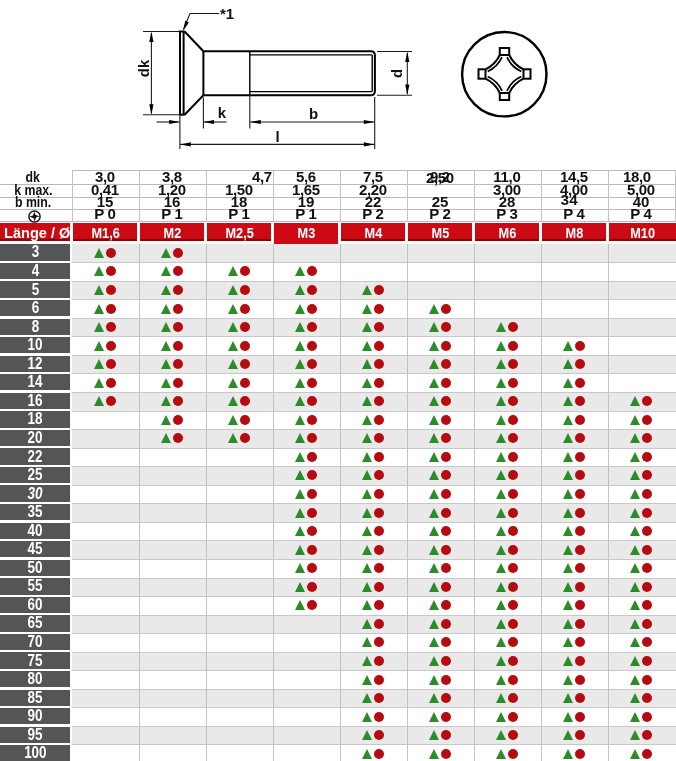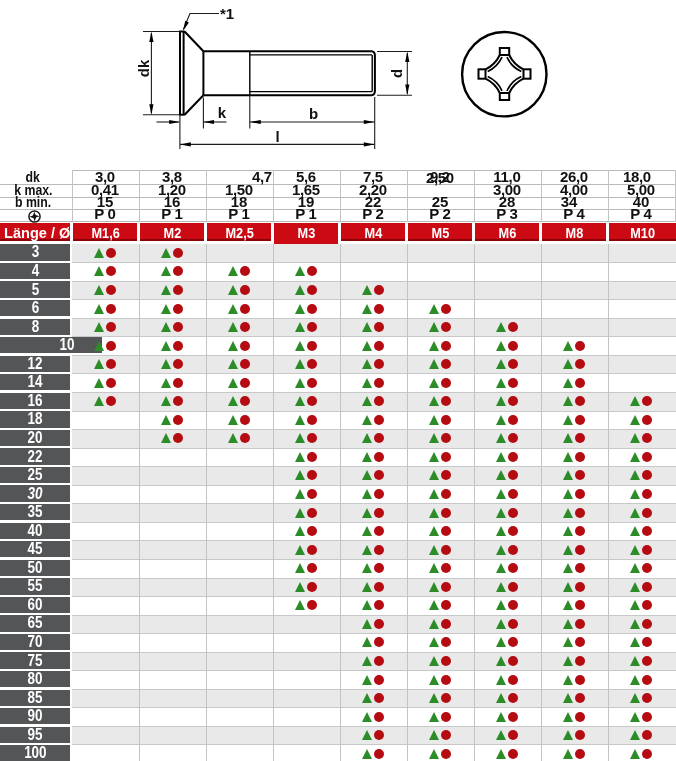--- a/index.html
+++ b/index.html
@@ -138,39 +138,39 @@
       <path d="M6.5,1.2 Q7,5 7.9,5.1 L11.8,6.5 Q8,7 7.9,7.9 L6.5,11.8 Q6,8 5.1,7.9 L1.2,6.5 Q5,6 5.1,5.1 Z" fill="#111"></path>
     </svg>
 
 <div class="hv" style="left:71.9px;top:168.7px;width:66px;">3,0</div>
 <div class="hv" style="left:138.89999999999998px;top:168.7px;width:66px;">3,8</div>
 <div class="hv" style="left:205.89999999999998px;top:168.7px;width:66px;text-align:right;">4,7</div>
 <div class="hv" style="left:272.9px;top:168.7px;width:66px;">5,6</div>
 <div class="hv" style="left:339.9px;top:168.7px;width:66px;">7,5</div>
 <div class="hv" style="left:406.9px;top:168.7px;width:66px;">9,2</div>
 <div class="hv" style="left:473.9px;top:168.7px;width:66px;">11,0</div>
-<div class="hv" style="left:540.9000000000001px;top:168.7px;width:66px;">26,0</div>
+<div class="hv" style="left:540.9000000000001px;top:168.7px;width:66px;">14,5</div>
 <div class="hv" style="left:607.9000000000001px;top:168.7px;width:58px;">18,0</div>
 <div class="hv" style="left:71.9px;top:181.6px;width:66px;">0,41</div>
 <div class="hv" style="left:138.89999999999998px;top:181.6px;width:66px;">1,20</div>
 <div class="hv" style="left:205.89999999999998px;top:181.6px;width:66px;">1,50</div>
 <div class="hv" style="left:272.9px;top:181.6px;width:66px;">1,65</div>
 <div class="hv" style="left:339.9px;top:181.6px;width:66px;">2,20</div>
 <div class="hv" style="left:406.9px;top:170px;width:66px;">2,50</div>
 <div class="hv" style="left:473.9px;top:181.6px;width:66px;">3,00</div>
 <div class="hv" style="left:540.9000000000001px;top:181.6px;width:66px;">4,00</div>
 <div class="hv" style="left:607.9000000000001px;top:181.6px;width:66px;">5,00</div>
 <div class="hv" style="left:71.9px;top:194.0px;width:66px;">15</div>
 <div class="hv" style="left:138.89999999999998px;top:194.0px;width:66px;">16</div>
 <div class="hv" style="left:205.89999999999998px;top:194.0px;width:66px;">18</div>
 <div class="hv" style="left:272.9px;top:194.0px;width:66px;">19</div>
 <div class="hv" style="left:339.9px;top:194.0px;width:66px;">22</div>
 <div class="hv" style="left:406.9px;top:194.0px;width:66px;">25</div>
 <div class="hv" style="left:473.9px;top:194.0px;width:66px;">28</div>
-<div class="hv" style="left:540.9000000000001px;top:194.0px;width:56px;">34</div>
+<div class="hv" style="left:540.9000000000001px;top:194.0px;width:56px;font-family:Liberation Mono, monospace;">34</div>
 <div class="hv" style="left:607.9000000000001px;top:194.0px;width:66px;">40</div>
 <div class="hv" style="left:71.9px;top:206.0px;width:66px;">P 0</div>
 <div class="hv" style="left:138.89999999999998px;top:206.0px;width:66px;">P 1</div>
 <div class="hv" style="left:205.89999999999998px;top:206.0px;width:66px;">P 1</div>
 <div class="hv" style="left:272.9px;top:206.0px;width:66px;">P 1</div>
 <div class="hv" style="left:339.9px;top:206.0px;width:66px;">P 2</div>
 <div class="hv" style="left:406.9px;top:206.0px;width:66px;">P 2</div>
 <div class="hv" style="left:473.9px;top:206.0px;width:66px;">P 3</div>
 <div class="hv" style="left:540.9000000000001px;top:206.0px;width:66px;">P 4</div>
 <div class="hv" style="left:607.9000000000001px;top:206.0px;width:66px;">P 4</div>
@@ -310,21 +310,21 @@
 <div class="mk" style="left:427.9px;top:317.8px;width:24px;height:18.55000000000001px;">
       <span class="tri"></span>
       <span class="cir"></span>
     </div>
 <div class="mk" style="left:494.9px;top:317.8px;width:24px;height:18.55000000000001px;">
       <span class="tri"></span>
       <span class="cir"></span>
     </div>
 
 <div class="rowbg" style="left:72.2px;top:336.35px;width:603.8px;height:18.549999999999955px;background:#ffffff;border-top:1px solid #c8c8c8;box-sizing:border-box;"></div>
-<div class="lblcell" style="left:0;top:337.05px;width:70.2px;height:16px;padding-left:32px;">
+<div class="lblcell" style="left:0;top:337.05px;width:70.2px;height:16px;">
       <span class="cond">10</span>
     </div>
 <div class="mk" style="left:92.9px;top:336.35px;width:24px;height:18.549999999999955px;">
       <span class="tri"></span>
       <span class="cir"></span>
     </div>
 <div class="mk" style="left:159.89999999999998px;top:336.35px;width:24px;height:18.549999999999955px;">
       <span class="tri"></span>
       <span class="cir"></span>
     </div>

